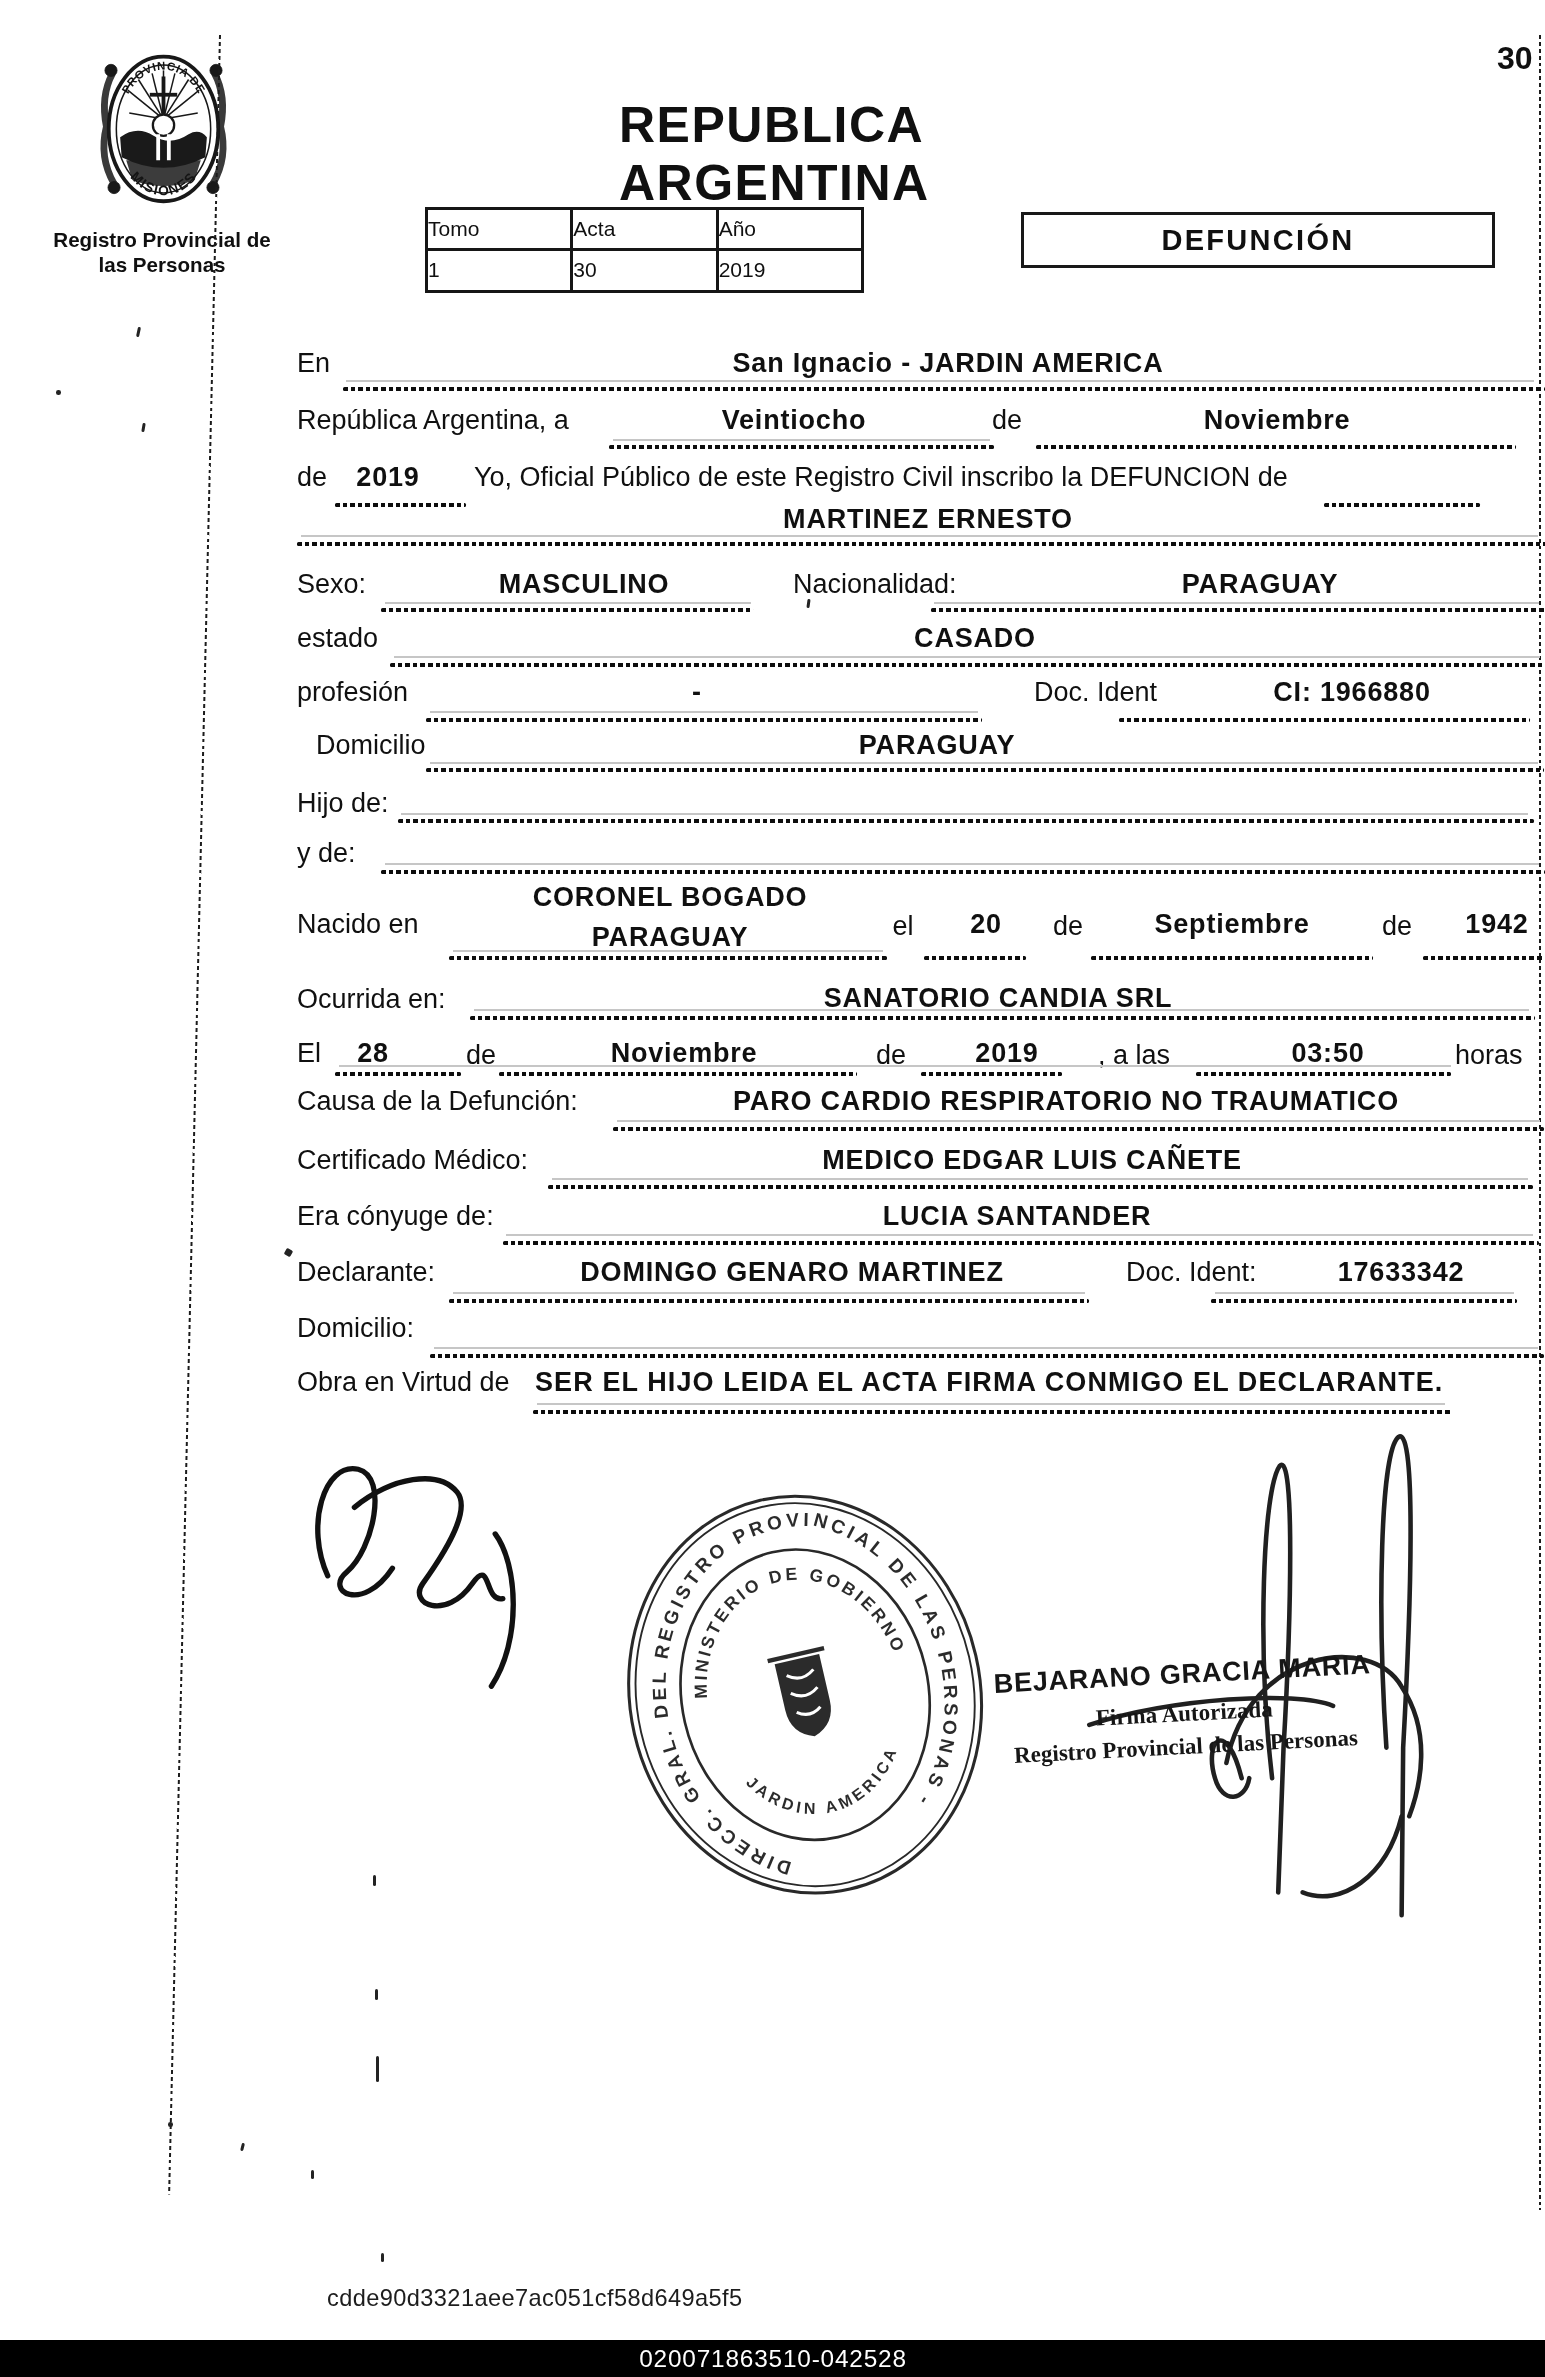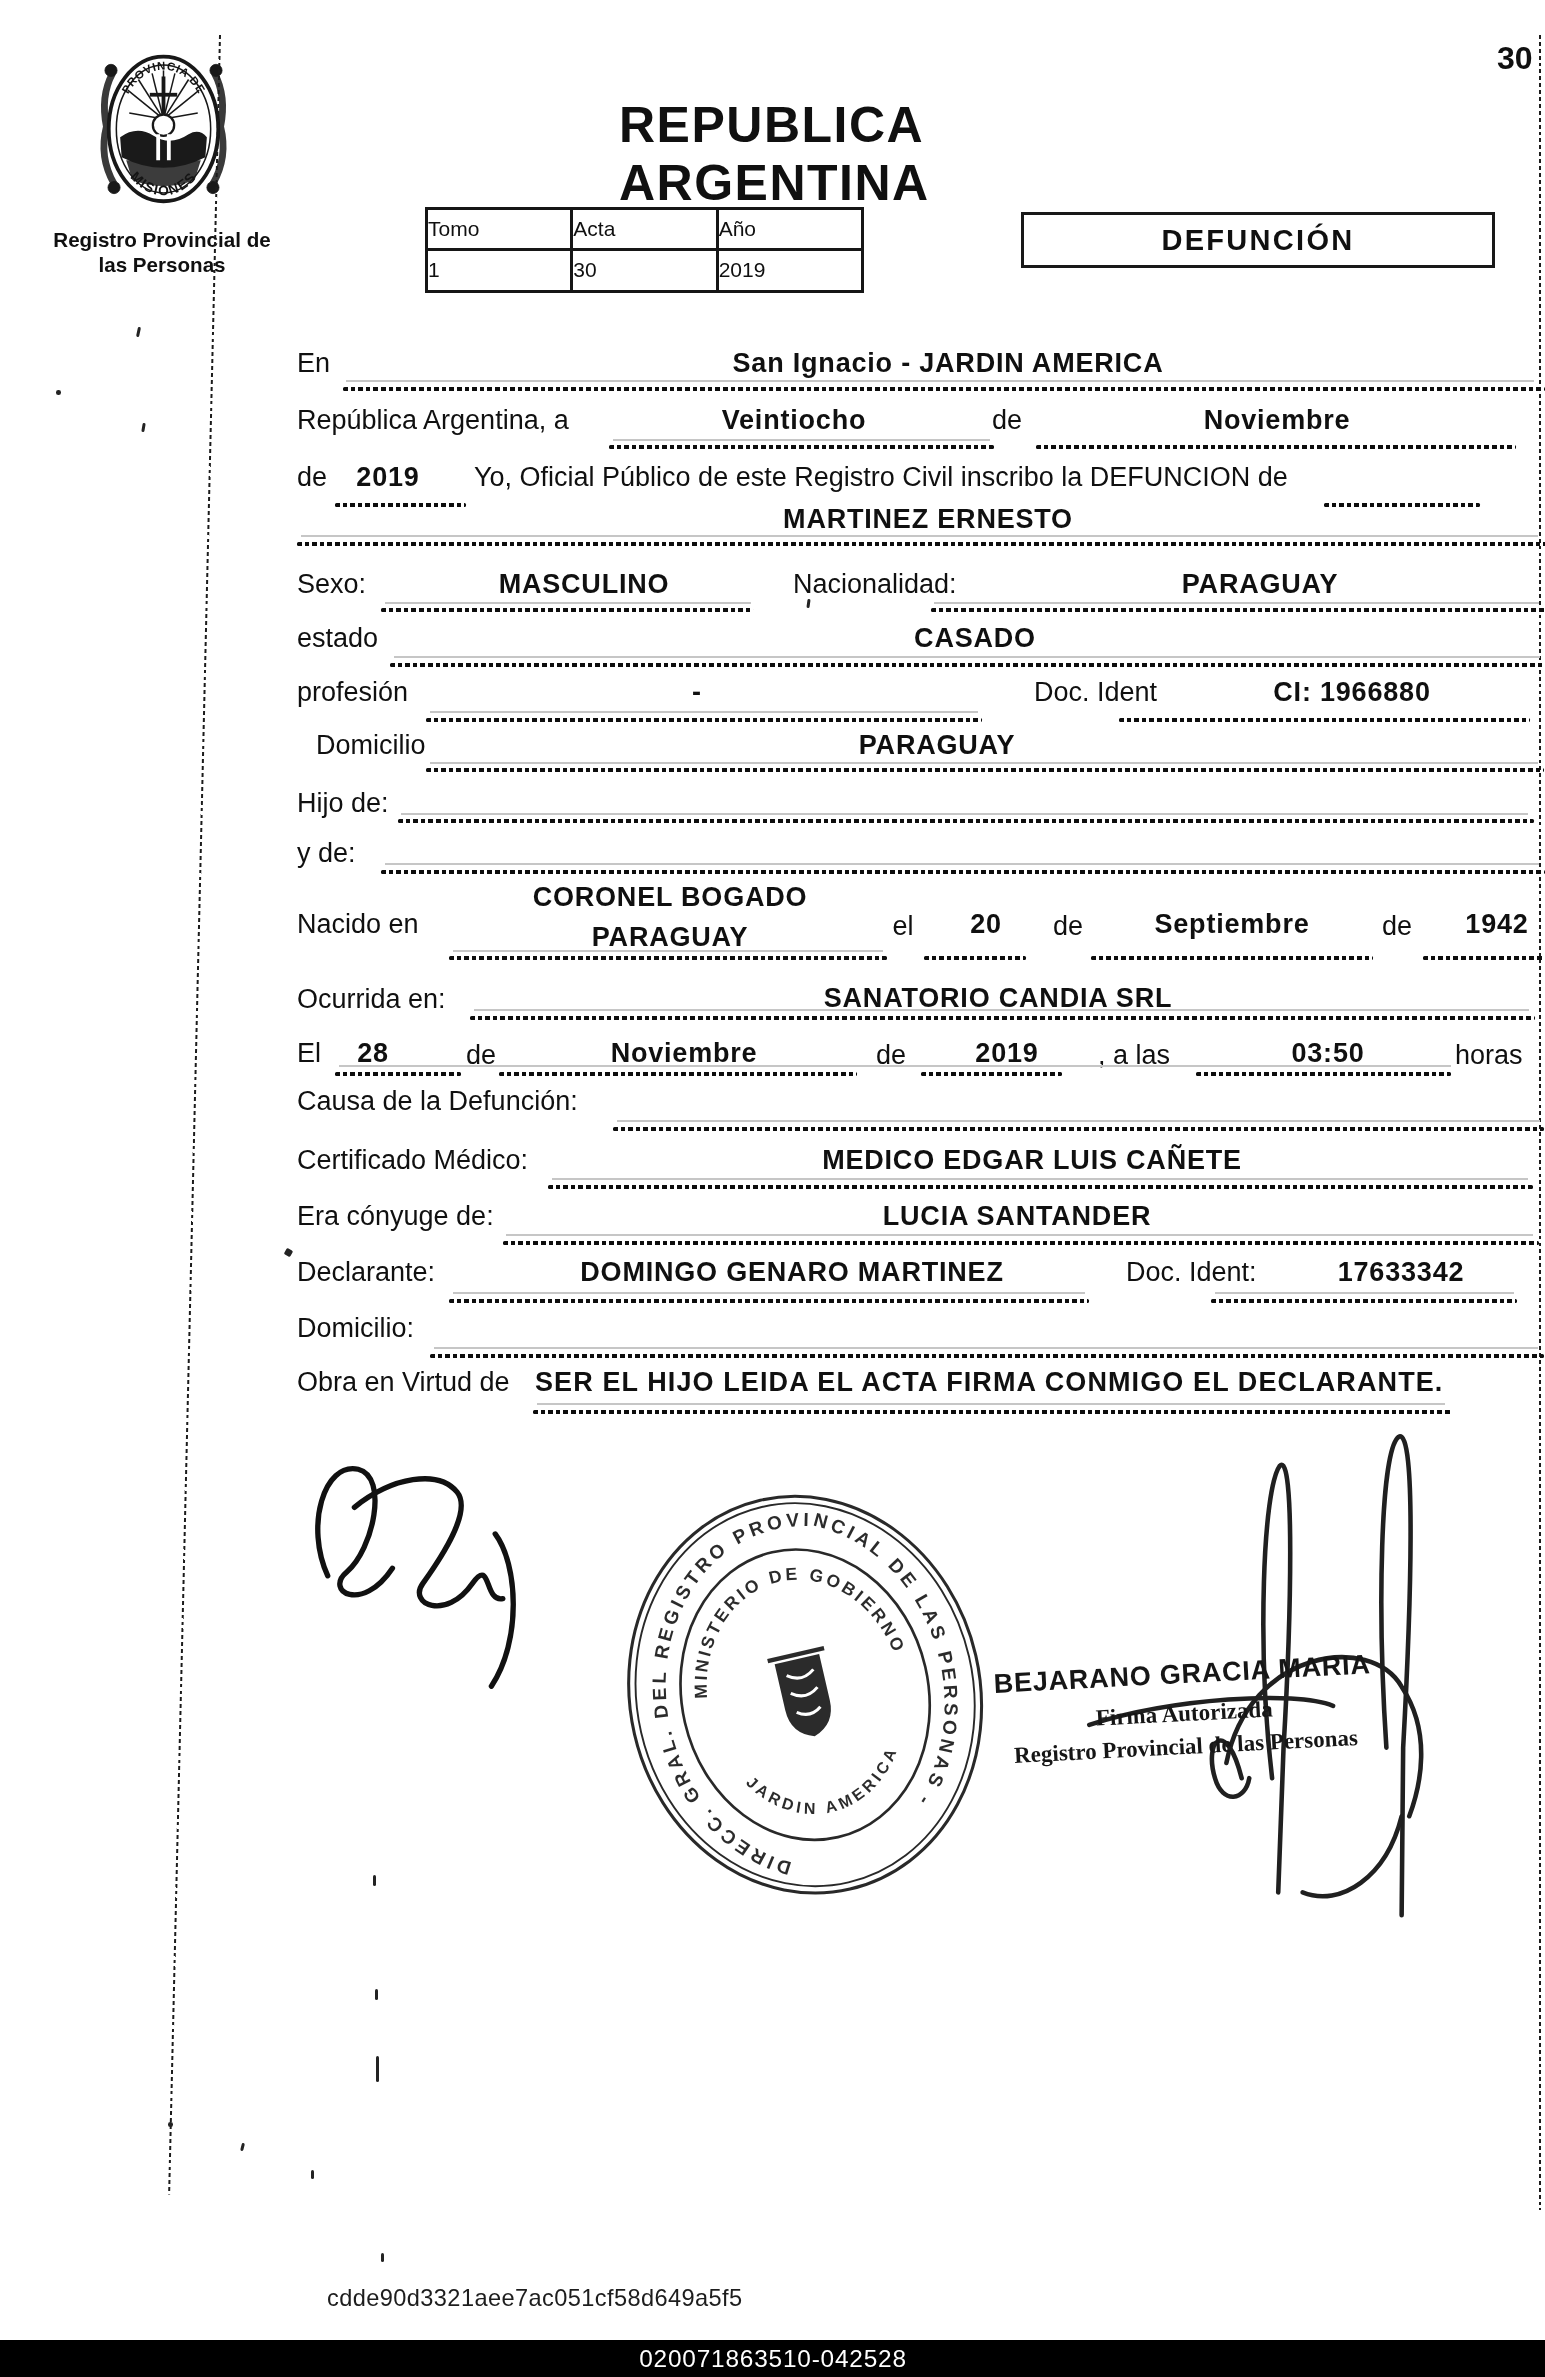--- a/index.html
+++ b/index.html
@@ -205,20 +205,21 @@
   <div class="lbl" style="left:1098px;top:1041px;">, a las</div>
   <div class="ctrb" style="left:1328px;top:1039px;">03:50</div>
   <div class="lbl" style="left:1455px;top:1041px;">horas</div>
   <div class="tl" style="left:339px;top:1065px;width:1112px;"></div>
   <div class="dl" style="left:335px;top:1072px;width:126px;"></div>
   <div class="dl" style="left:499px;top:1072px;width:358px;"></div>
   <div class="dl" style="left:921px;top:1072px;width:141px;"></div>
   <div class="dl" style="left:1196px;top:1072px;width:255px;"></div>
 
   <div class="lbl" style="left:297px;top:1087px;">Causa de la Defunción:</div>
+  <div class="ctrb" style="left:1066px;top:1087px;">PARO CARDIO RESPIRATORIO NO TRAUMATICO</div>
   <div class="tl" style="left:617px;top:1120px;width:923px;"></div>
   <div class="dl" style="left:613px;top:1127px;width:931px;"></div>
 
   <div class="lbl" style="left:297px;top:1146px;">Certificado Médico:</div>
   <div class="ctrb" style="left:1032px;top:1146px;">MEDICO EDGAR LUIS CAÑETE</div>
   <div class="tl" style="left:552px;top:1178px;width:976px;"></div>
   <div class="dl" style="left:548px;top:1185px;width:985px;"></div>
 
   <div class="lbl" style="left:297px;top:1202px;">Era cónyuge de:</div>
   <div class="ctrb" style="left:1017px;top:1202px;">LUCIA SANTANDER</div>

